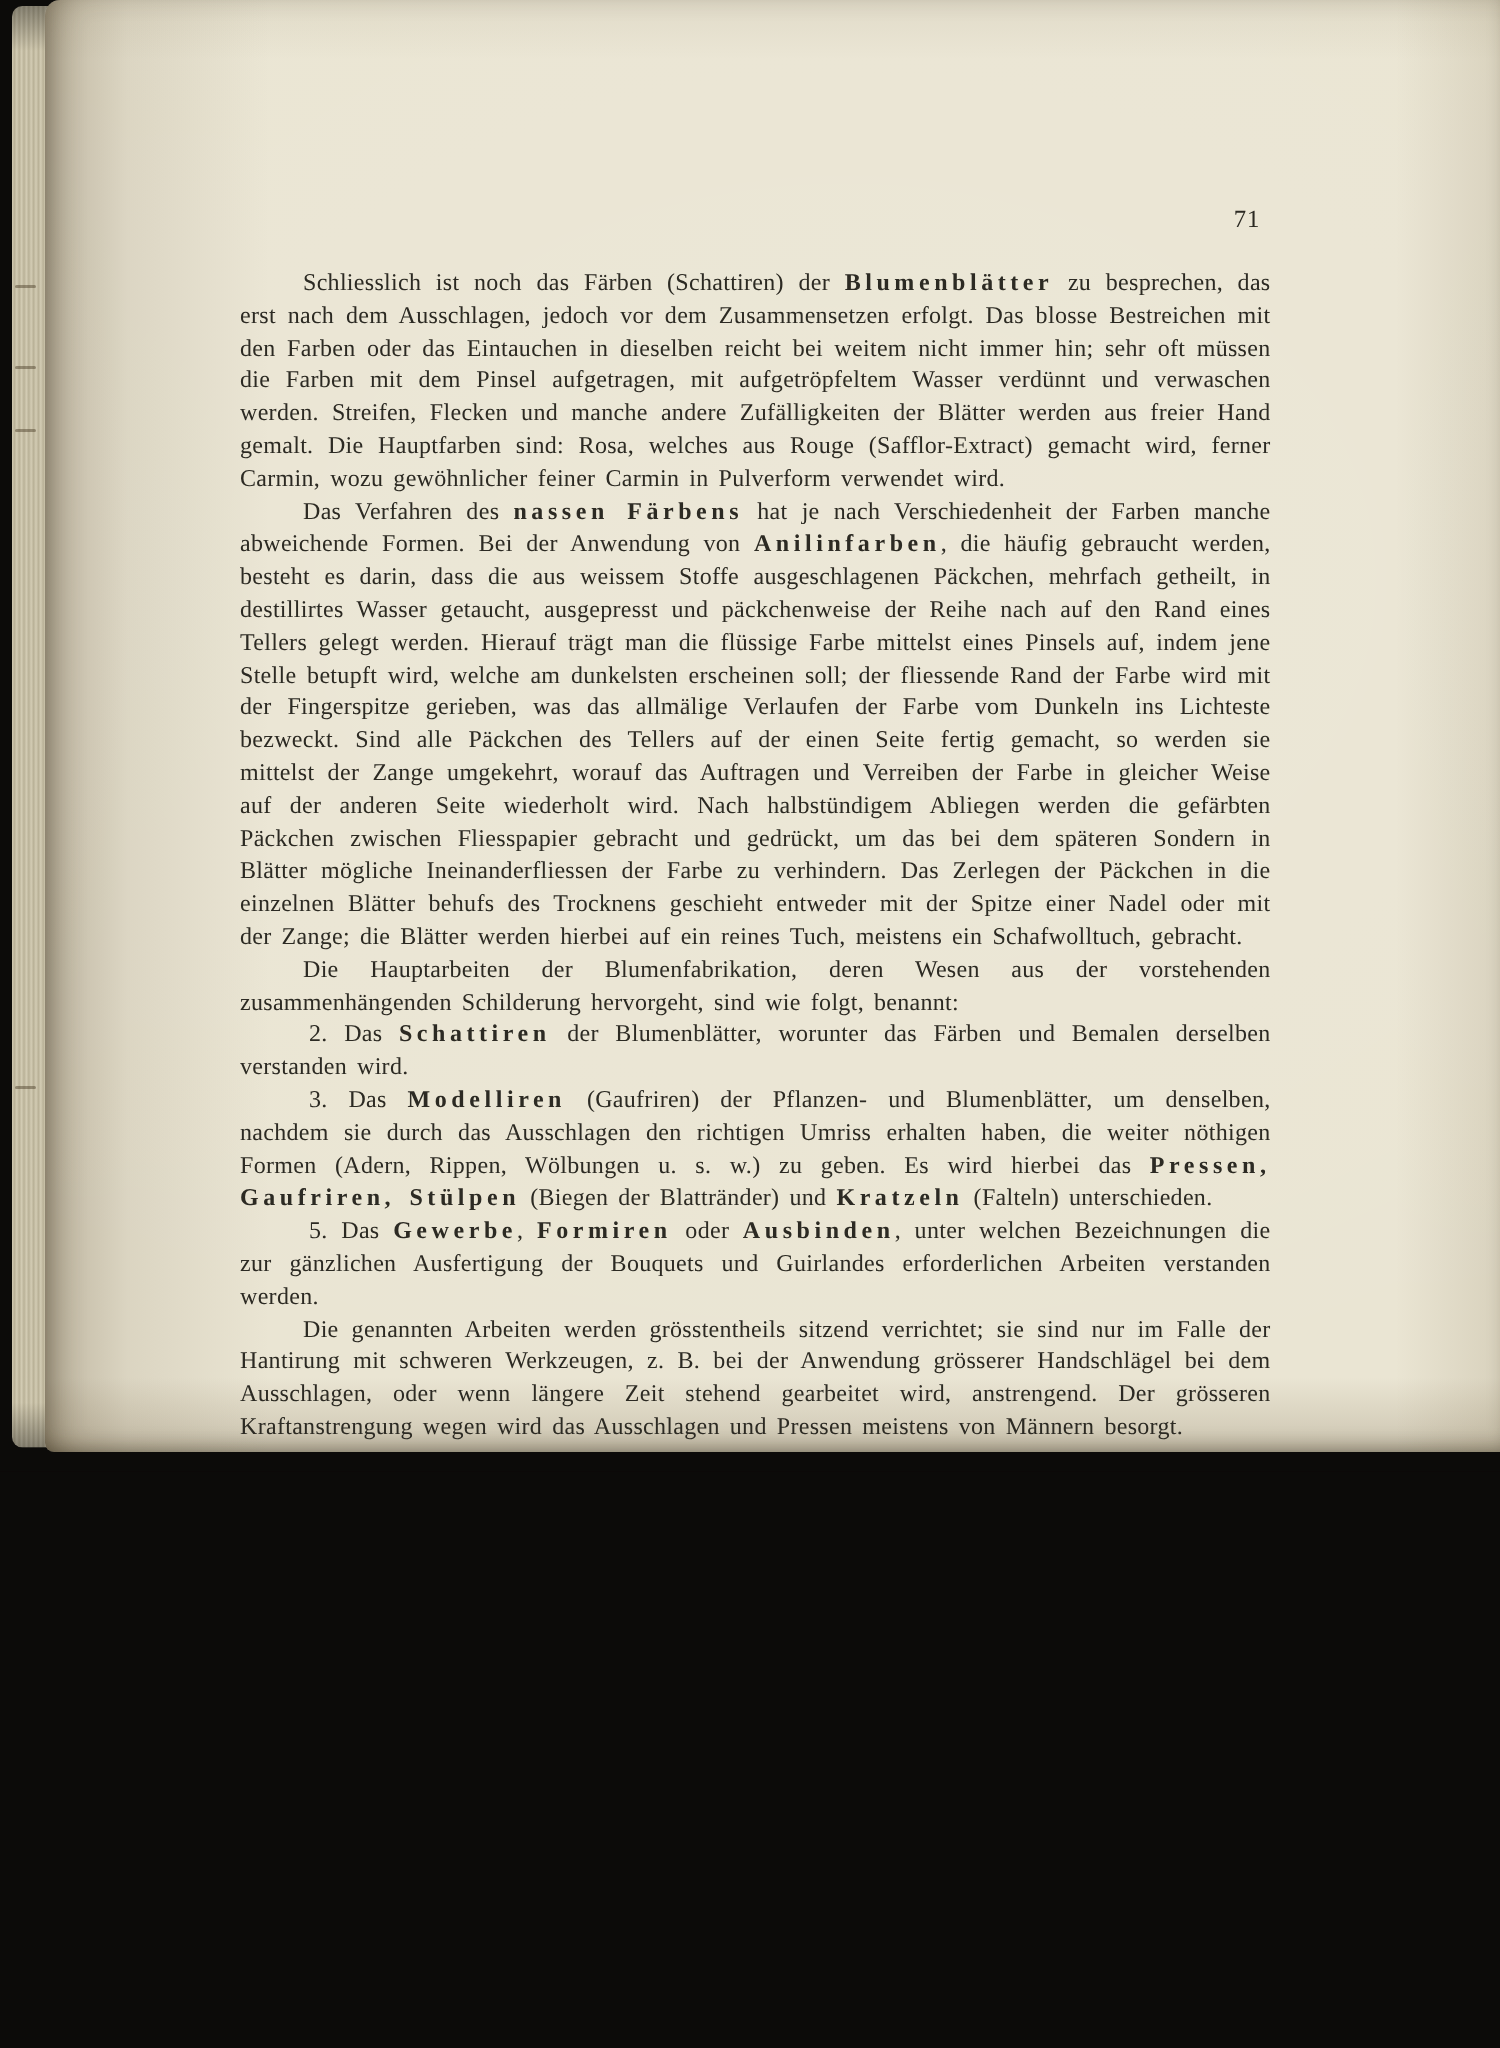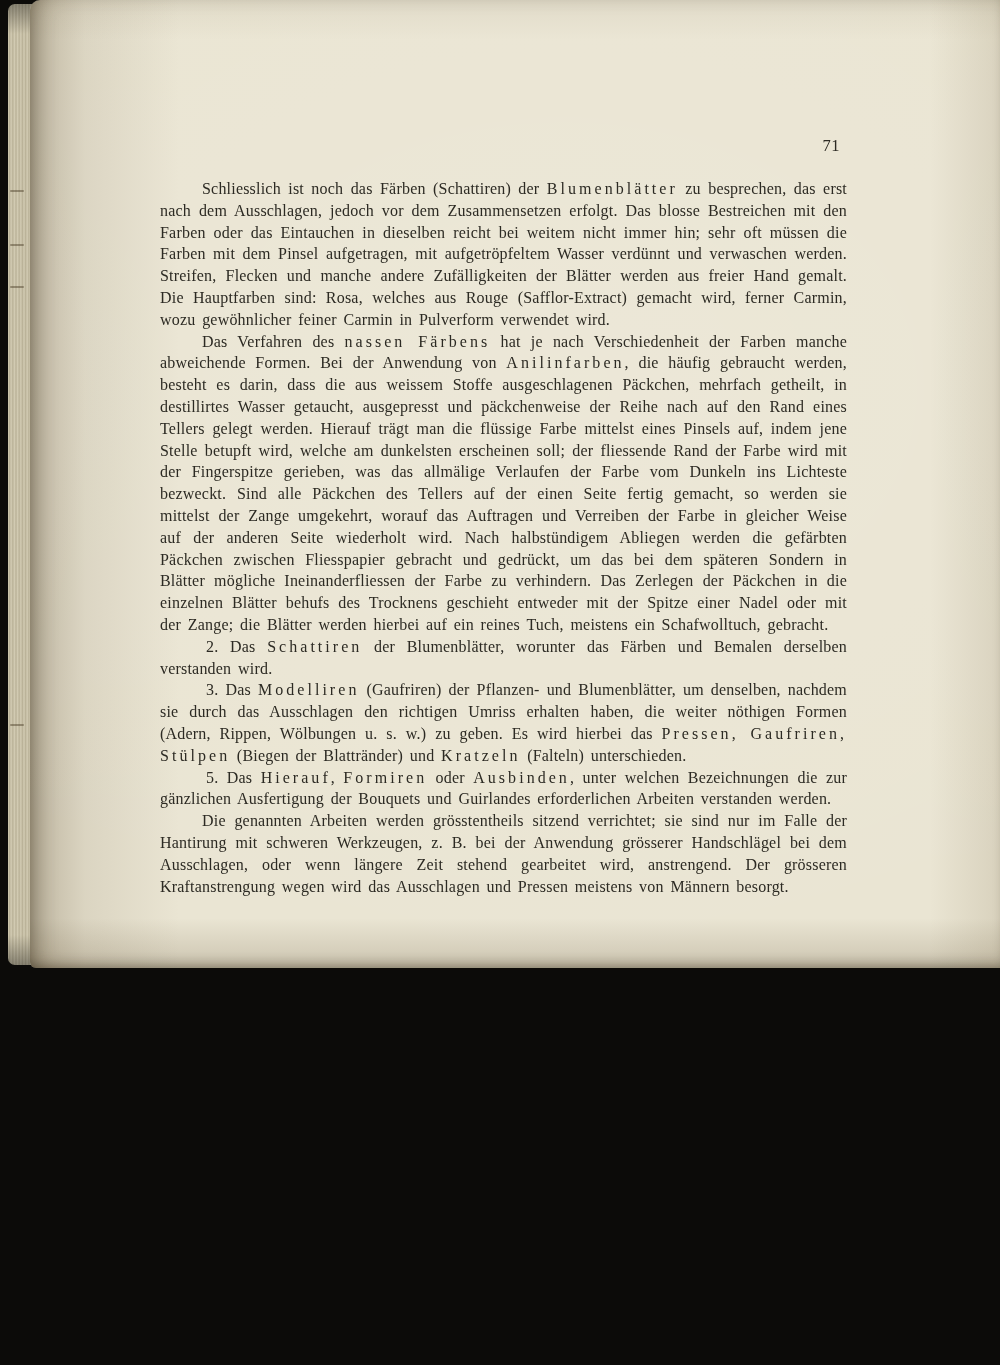--- a/index.html
+++ b/index.html
@@ -75,38 +75,40 @@
   }
   .text-block p {
     margin: 0;
     text-indent: 42px;
   }
   .text-block p.list {
     text-indent: 46px;
   }
   .sp {
     letter-spacing: 0.19em;
+    font-weight: bold;
   }
 </style>
 </head>
 <body>
 
 <div class="stage">
   <div class="edge-stack">
     <div class="edge-mark" style="top:186px;"></div>
     <div class="edge-mark" style="top:240px;"></div>
     <div class="edge-mark" style="top:282px;"></div>
     <div class="edge-mark" style="top:720px;"></div>
     <div class="edge-mark" style="top:1036px;"></div>
     <div class="edge-mark" style="top:1136px;"></div>
   </div>
   <div class="paper">
     <div class="page-number">71</div>
     <div class="text-block">
         <p class="para normal"><span>Schliesslich ist noch das Färben (Schattiren) der </span><span class="sp">Blumenblätter</span><span> zu besprechen, das erst nach dem Ausschlagen, jedoch vor dem Zusammensetzen erfolgt. Das blosse Bestreichen mit den Farben oder das Eintauchen in dieselben reicht bei weitem nicht immer hin; sehr oft müssen die Farben mit dem Pinsel aufgetragen, mit aufgetröpfeltem Wasser verdünnt und verwaschen werden. Streifen, Flecken und manche andere Zufälligkeiten der Blätter werden aus freier Hand gemalt. Die Hauptfarben sind: Rosa, welches aus Rouge (Safflor-Extract) gemacht wird, ferner Carmin, wozu gewöhnlicher feiner Carmin in Pulverform verwendet wird.</span></p>
         <p class="para normal"><span>Das Verfahren des </span><span class="sp">nassen Färbens</span><span> hat je nach Verschiedenheit der Farben manche abweichende Formen. Bei der Anwendung von </span><span class="sp">Anilinfarben</span><span>, die häufig gebraucht werden, besteht es darin, dass die aus weissem Stoffe ausgeschlagenen Päckchen, mehrfach getheilt, in destillirtes Wasser getaucht, ausgepresst und päckchenweise der Reihe nach auf den Rand eines Tellers gelegt werden. Hierauf trägt man die flüssige Farbe mittelst eines Pinsels auf, indem jene Stelle betupft wird, welche am dunkelsten erscheinen soll; der fliessende Rand der Farbe wird mit der Fingerspitze gerieben, was das allmälige Verlaufen der Farbe vom Dunkeln ins Lichteste bezweckt. Sind alle Päckchen des Tellers auf der einen Seite fertig gemacht, so werden sie mittelst der Zange umgekehrt, worauf das Auftragen und Verreiben der Farbe in gleicher Weise auf der anderen Seite wiederholt wird. Nach halbstündigem Abliegen werden die gefärbten Päckchen zwischen Fliesspapier gebracht und gedrückt, um das bei dem späteren Sondern in Blätter mögliche Ineinanderfliessen der Farbe zu verhindern. Das Zerlegen der Päckchen in die einzelnen Blätter behufs des Trocknens geschieht entweder mit der Spitze einer Nadel oder mit der Zange; die Blätter werden hierbei auf ein reines Tuch, meistens ein Schafwolltuch, gebracht.</span></p>
+        <p class="para normal"><span>Die Hauptarbeiten der Blumenfabrikation, deren Wesen aus der vorstehenden zusammenhängenden Schilderung hervorgeht, sind wie folgt, benannt:</span></p>
         <p class="para list"><span>2. Das </span><span class="sp">Schattiren</span><span> der Blumenblätter, worunter das Färben und Bemalen derselben verstanden wird.</span></p>
         <p class="para list"><span>3. Das </span><span class="sp">Modelliren</span><span> (Gaufriren) der Pflanzen- und Blumenblätter, um denselben, nachdem sie durch das Ausschlagen den richtigen Umriss erhalten haben, die weiter nöthigen Formen (Adern, Rippen, Wölbungen u. s. w.) zu geben. Es wird hierbei das </span><span class="sp">Pressen, Gaufriren, Stülpen</span><span> (Biegen der Blattränder) und </span><span class="sp">Kratzeln</span><span> (Falteln) unterschieden.</span></p>
-        <p class="para list"><span>5. Das </span><span class="sp">Hierauf</span><span>, </span><span class="sp">Formiren</span><span> oder </span><span class="sp">Ausbinden</span><span>, unter welchen Bezeichnungen die zur gänzlichen Ausfertigung der Bouquets und Guirlandes erforderlichen Arbeiten verstanden werden.</span></p>
+        <p class="para list"><span>5. Das </span><span class="sp">Gewerbe</span><span>, </span><span class="sp">Formiren</span><span> oder </span><span class="sp">Ausbinden</span><span>, unter welchen Bezeichnungen die zur gänzlichen Ausfertigung der Bouquets und Guirlandes erforderlichen Arbeiten verstanden werden.</span></p>
         <p class="para normal"><span>Die genannten Arbeiten werden grösstentheils sitzend verrichtet; sie sind nur im Falle der Hantirung mit schweren Werkzeugen, z. B. bei der Anwendung grösserer Handschlägel bei dem Ausschlagen, oder wenn längere Zeit stehend gearbeitet wird, anstrengend. Der grösseren Kraftanstrengung wegen wird das Ausschlagen und Pressen meistens von Männern besorgt.</span></p>
       </div>
   </div>
 </div>
 
 </body></html>

